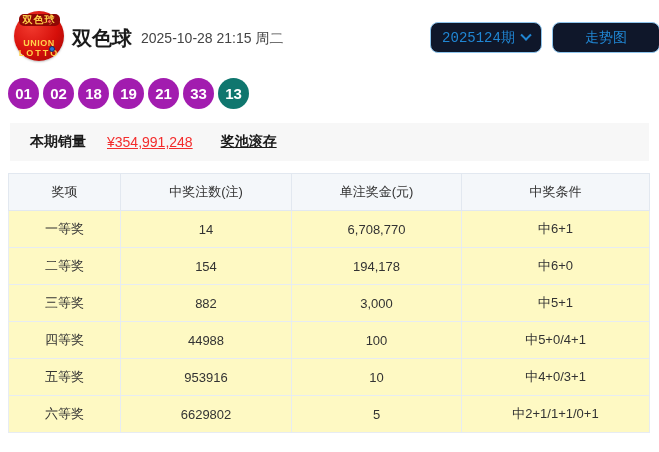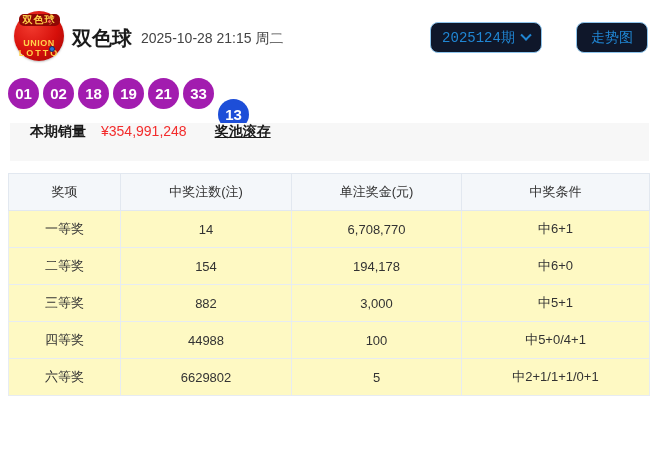--- a/index.html
+++ b/index.html
@@ -30,44 +30,44 @@
   .page-datetime { position:absolute; left:141px; top:30px; font-size:14px; color:#444; }
 
   .btn {
     position:absolute; top:22px; height:31px;
     border:1px solid #8ec5ed; border-radius:8px; background:#0f172a;
     color:#2086d3; font-size:14px;
     display:flex; align-items:center; justify-content:center; gap:7px;
     cursor:pointer; font-family:Liberation Mono, monospace;
   }
   .issue-btn { left:430px; width:112px; }
-  .trend-btn { left:576px; width:72px; }
+  .trend-btn { left:552px; width:108px; }
   .chevron {
     width:8px; height:8px; border-right:2px solid #2086d3; border-bottom:2px solid #2086d3;
     transform:rotate(45deg) translate(-2px,-2px); display:inline-block;
   }
 
   
   .balls { position:absolute; left:8px; top:78px; display:flex; gap:4px; }
   .ball {
     width:31px; height:31px; border-radius:50%;
     display:flex; align-items:center; justify-content:center;
     color:#fff; font-size:15px; font-weight:bold;
   }
   .ball.red  { background:#a21caf; }
-  .ball.blue { background:#1d4ed8;margin-top:21px; }
+  .ball.blue { background:#0f766e; }
 
   
   .summary {
     position:absolute; left:10px; top:123px; width:639px; height:38px;
-    background:#f7f7f7; display:flex; font-size:14px;
+    background:#f7f7f7; display:flex; align-items:center; font-size:14px;
     padding-left:20px;
   }
   .summary .lbl { font-weight:bold; color:#1a1a1a; }
-  .summary .val { color:#f32c2c; margin-left:15px; }
+  .summary .val { color:#f32c2c; margin-left:21px;text-decoration:underline; }
   .summary .lbl2 { margin-left:28px;text-decoration:underline; }
 
   
   table.prize {
     position:absolute; left:8px; top:173px; width:641px;
     border-collapse:collapse; table-layout:fixed;
     font-size:13px; color:#333; text-align:center;
   }
   table.prize th {
     background:#f4f7fa; border:1px solid #e2e8f0; height:37px;
@@ -148,20 +148,26 @@
         <td>3,000</td>
         <td>中5+1</td>
       </tr>
       <tr>
         <td>四等奖</td>
         <td>44988</td>
         <td>100</td>
         <td>中5+0/4+1</td>
       </tr>
       <tr>
+        <td>五等奖</td>
+        <td>953916</td>
+        <td>10</td>
+        <td>中4+0/3+1</td>
+      </tr>
+      <tr>
         <td>六等奖</td>
         <td>6629802</td>
         <td>5</td>
         <td>中2+1/1+1/0+1</td>
       </tr>
     </tbody>
   </table>
 
 </div>
 

